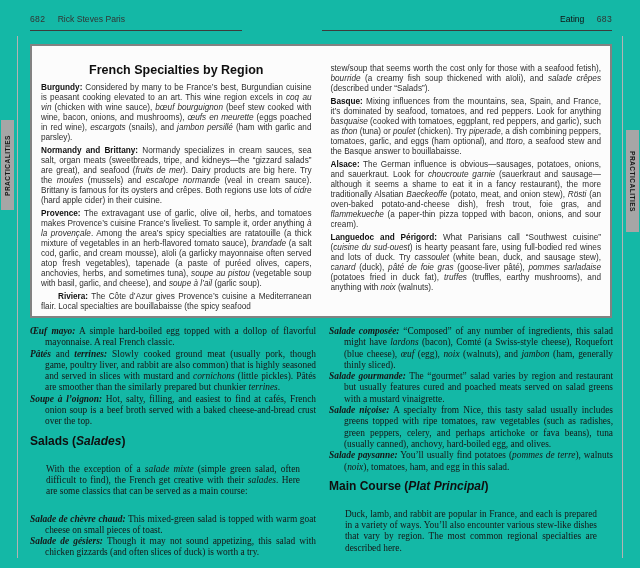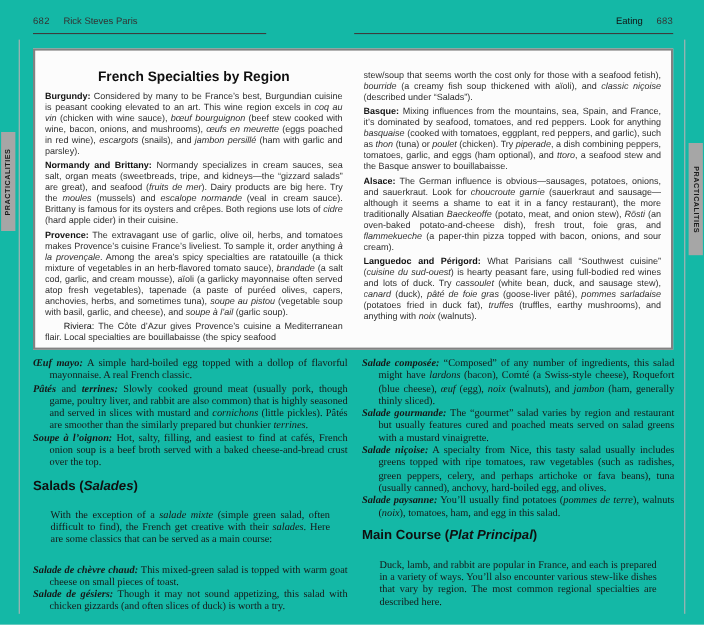--- a/index.html
+++ b/index.html
@@ -93,24 +93,24 @@
   </div>
   <div class="headrule l"></div>
   <div class="headrule r"></div>
 
   <div class="sbox">
     <div class="col">
       <h1>French Specialties by Region</h1>
       <p><span data-b="1" style="font-weight: bold;">Burgundy:</span><span> Considered by many to be France’s best, Burgundian cuisine is peasant cooking elevated to an art. This wine region excels in </span><span style="font-style: italic;">coq au vin</span><span> (chicken with wine sauce), </span><span style="font-style: italic;">bœuf bourguignon</span><span> (beef stew cooked with wine, bacon, onions, and mushrooms), </span><span style="font-style: italic;">œufs en meurette</span><span> (eggs poached in red wine), </span><span style="font-style: italic;">escargots</span><span> (snails), and </span><span style="font-style: italic;">jambon persillé</span><span> (ham with garlic and parsley).</span></p>
       <p><span data-b="1" style="font-weight: bold;">Normandy and Brittany:</span><span> Normandy specializes in cream sauces, sea salt, organ meats (sweetbreads, tripe, and kidneys—the “gizzard salads” are great), and seafood (</span><span style="font-style: italic;">fruits de mer</span><span>). Dairy products are big here. Try the </span><span style="font-style: italic;">moules</span><span> (mussels) and </span><span style="font-style: italic;">escalope normande</span><span> (veal in cream sauce). Brittany is famous for its oysters and crêpes. Both regions use lots of </span><span style="font-style: italic;">cidre</span><span> (hard apple cider) in their cuisine.</span></p>
       <p><span data-b="1" style="font-weight: bold;">Provence:</span><span> The extravagant use of garlic, olive oil, herbs, and tomatoes makes Provence’s cuisine France’s liveliest. To sample it, order anything </span><span style="font-style: italic;">à la provençale</span><span>. Among the area’s spicy specialties are ratatouille (a thick mixture of vegetables in an herb-flavored tomato sauce), </span><span style="font-style: italic;">brandade</span><span> (a salt cod, garlic, and cream mousse), aïoli (a garlicky mayonnaise often served atop fresh vegetables), tapenade (a paste of puréed olives, capers, anchovies, herbs, and sometimes tuna), </span><span style="font-style: italic;">soupe au pistou</span><span> (vegetable soup with basil, garlic, and cheese), and </span><span style="font-style: italic;">soupe à l’ail</span><span> (garlic soup).</span></p>
-      <p><span data-b="1" style="font-weight: normal; padding-left: 17px;">Riviera:</span><span> The Côte d’Azur gives Provence’s cuisine a Mediterranean flair. Local specialties are bouillabaisse (the spicy seafood</span></p>
+      <p><span data-b="1" style="font-weight: bold; padding-left: 17px;">Riviera:</span><span> The Côte d’Azur gives Provence’s cuisine a Mediterranean flair. Local specialties are bouillabaisse (the spicy seafood</span></p>
     </div>
     <div class="col r">
-      <p><span>stew/soup that seems worth the cost only for those with a seafood fetish), </span><span style="font-style: italic;">bourride</span><span> (a creamy fish soup thickened with aïoli), and </span><span style="font-style: italic;">classic niçoise</span><span> (described under “Salads”).</span></p>
+      <p><span>stew/soup that seems worth the cost only for those with a seafood fetish), </span><span style="font-style: italic;">bourride</span><span> (a creamy fish soup thickened with aïoli), and </span><span style="font-style: italic;">salade crêpes</span><span> (described under “Salads”).</span></p>
       <p><span data-b="1" style="font-weight: bold;">Basque:</span><span> Mixing influences from the mountains, sea, Spain, and France, it’s dominated by seafood, tomatoes, and red peppers. Look for anything </span><span style="font-style: italic;">basquaise</span><span> (cooked with tomatoes, eggplant, red peppers, and garlic), such as </span><span style="font-style: italic;">thon</span><span> (tuna) or </span><span style="font-style: italic;">poulet</span><span> (chicken). Try </span><span style="font-style: italic;">piperade</span><span>, a dish combining peppers, tomatoes, garlic, and eggs (ham optional), and </span><span style="font-style: italic;">ttoro</span><span>, a seafood stew and the Basque answer to bouillabaisse.</span></p>
       <p><span data-b="1" style="font-weight: bold;">Alsace:</span><span> The German influence is obvious—sausages, potatoes, onions, and sauerkraut. Look for </span><span style="font-style: italic;">choucroute garnie</span><span> (sauerkraut and sausage—although it seems a shame to eat it in a fancy restaurant), the more traditionally Alsatian </span><span style="font-style: italic;">Baeckeoffe</span><span> (potato, meat, and onion stew), </span><span style="font-style: italic;">Rösti</span><span> (an oven-baked potato-and-cheese dish), fresh trout, foie gras, and </span><span style="font-style: italic;">flammekueche</span><span> (a paper-thin pizza topped with bacon, onions, and sour cream).</span></p>
       <p><span data-b="1" style="font-weight: bold;">Languedoc and Périgord:</span><span> What Parisians call “Southwest cuisine” (</span><span style="font-style: italic;">cuisine du sud-ouest</span><span>) is hearty peasant fare, using full-bodied red wines and lots of duck. Try </span><span style="font-style: italic;">cassoulet</span><span> (white bean, duck, and sausage stew), </span><span style="font-style: italic;">canard</span><span> (duck), </span><span style="font-style: italic;">pâté de foie gras</span><span> (goose-liver pâté), </span><span style="font-style: italic;">pommes sarladaise</span><span> (potatoes fried in duck fat), </span><span style="font-style: italic;">truffes</span><span> (truffles, earthy mushrooms), and anything with </span><span style="font-style: italic;">noix</span><span> (walnuts).</span></p>
     </div>
   </div>
 
   <div class="mcol l">
     <p class="entry"><span data-b="1" style="font-weight: bold; font-style: italic;">Œuf mayo:</span><span> A simple hard-boiled egg topped with a dollop of flavorful mayonnaise. A real French classic.</span></p>
     <p class="entry"><span data-b="1" style="font-weight: bold; font-style: italic;">Pâtés</span><span> and </span><span data-b="1" style="font-weight: bold; font-style: italic;">terrines:</span><span> Slowly cooked ground meat (usually pork, though game, poultry liver, and rabbit are also common) that is highly seasoned and served in slices with mustard and </span><span style="font-style: italic;">cornichons</span><span> (little pickles). Pâtés are smoother than the similarly prepared but chunkier </span><span style="font-style: italic;">terrines</span><span>.</span></p>
     <p class="entry"><span data-b="1" style="font-weight: bold; font-style: italic;">Soupe à l’oignon:</span><span> Hot, salty, filling, and easiest to find at cafés, French onion soup is a beef broth served with a baked cheese-and-bread crust over the top.</span></p>

